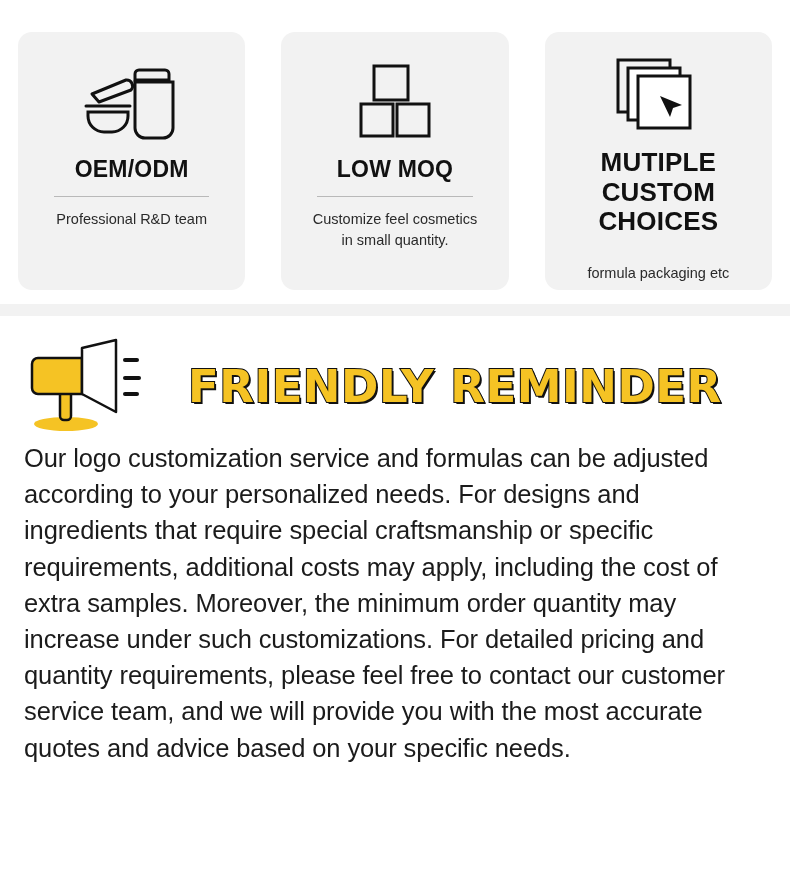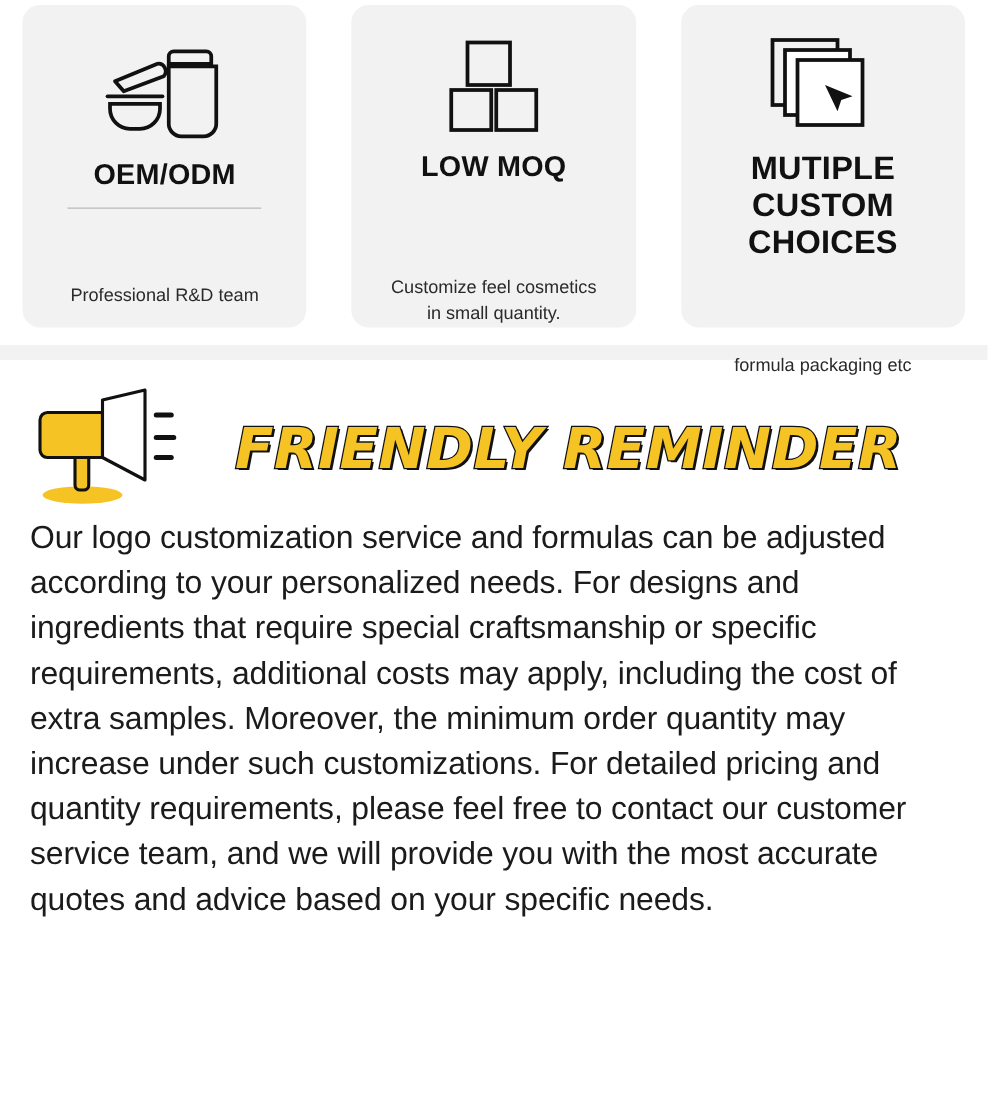--- a/index.html
+++ b/index.html
@@ -17,21 +17,21 @@
     position: relative;
     width: 790px;
     height: 877px;
     background: #ffffff;
   }
 
   
   .features {
     display: flex;
     gap: 36px;
-    padding: 4px 18px 0 18px;
+    padding: 32px 18px 0 18px;
     box-sizing: border-box;
   }
   .feature-card {
     flex: 1 1 0;
     background: #f2f2f2;
     border-radius: 14px;
     height: 258px;
     box-sizing: border-box;
     padding: 18px 14px 14px 14px;
     display: flex;
@@ -58,21 +58,20 @@
     width: 78%;
     height: 1px;
     background: #b9b9b9;
     margin: 14px 0 12px 0;
   }
   .feature-desc {
     font-size: 14.5px;
     color: #2a2a2a;
     text-align: center;
     line-height: 1.45;
-    margin-top: 48px;
   }
 
   
   .feature-card.wide-title .feature-title {
     font-size: 26px;
   }
 
   
   .band {
     margin-top: 14px;
@@ -95,21 +94,20 @@
   .megaphone {
     width: 150px;
     height: 96px;
     flex: 0 0 150px;
     position: relative;
   }
   .reminder-title {
     font-family: "DejaVu Sans", sans-serif;
     font-size: 45px;
     font-weight: bold;
-    font-style: italic;
     color: #f5c324;
     letter-spacing: 0.5px;
     -webkit-text-stroke: 2px #111111;
     paint-order: stroke fill;
     text-shadow: 2px 2px 0 #111111;
     line-height: 1;
     white-space: nowrap;
   }
   .reminder-body {
     margin-top: 6px;

